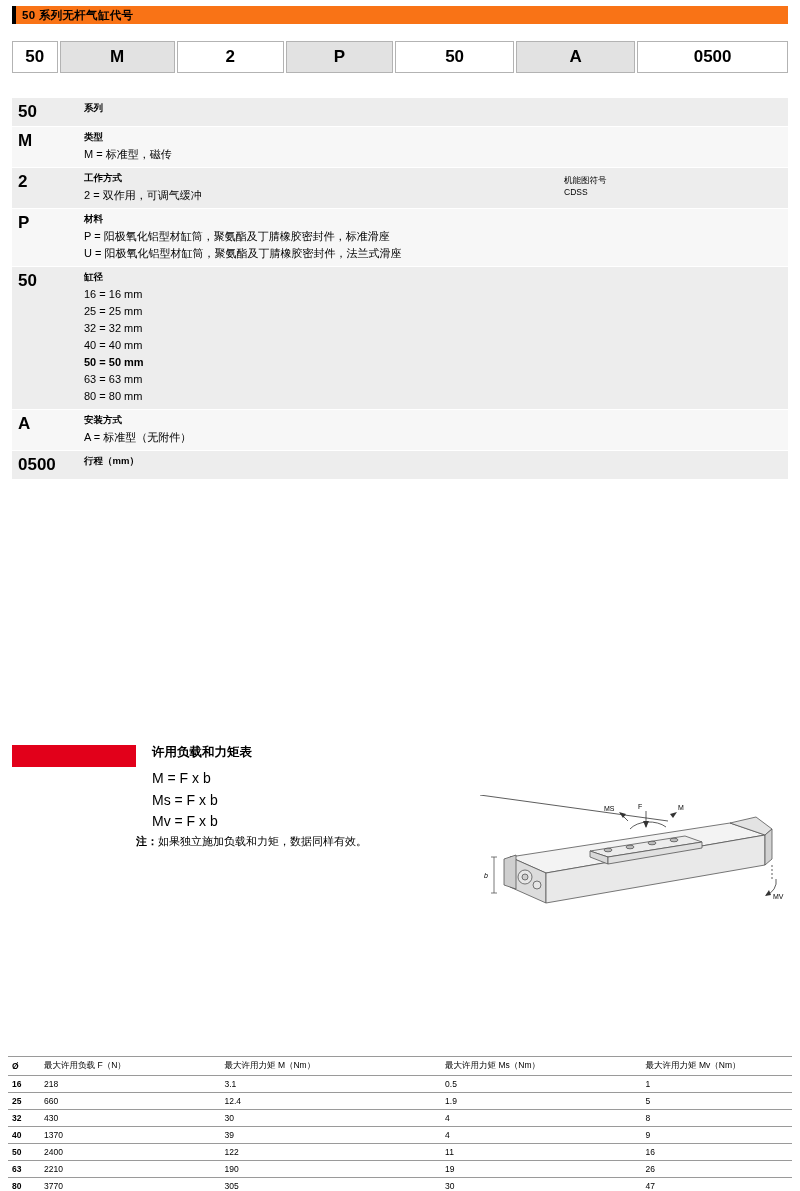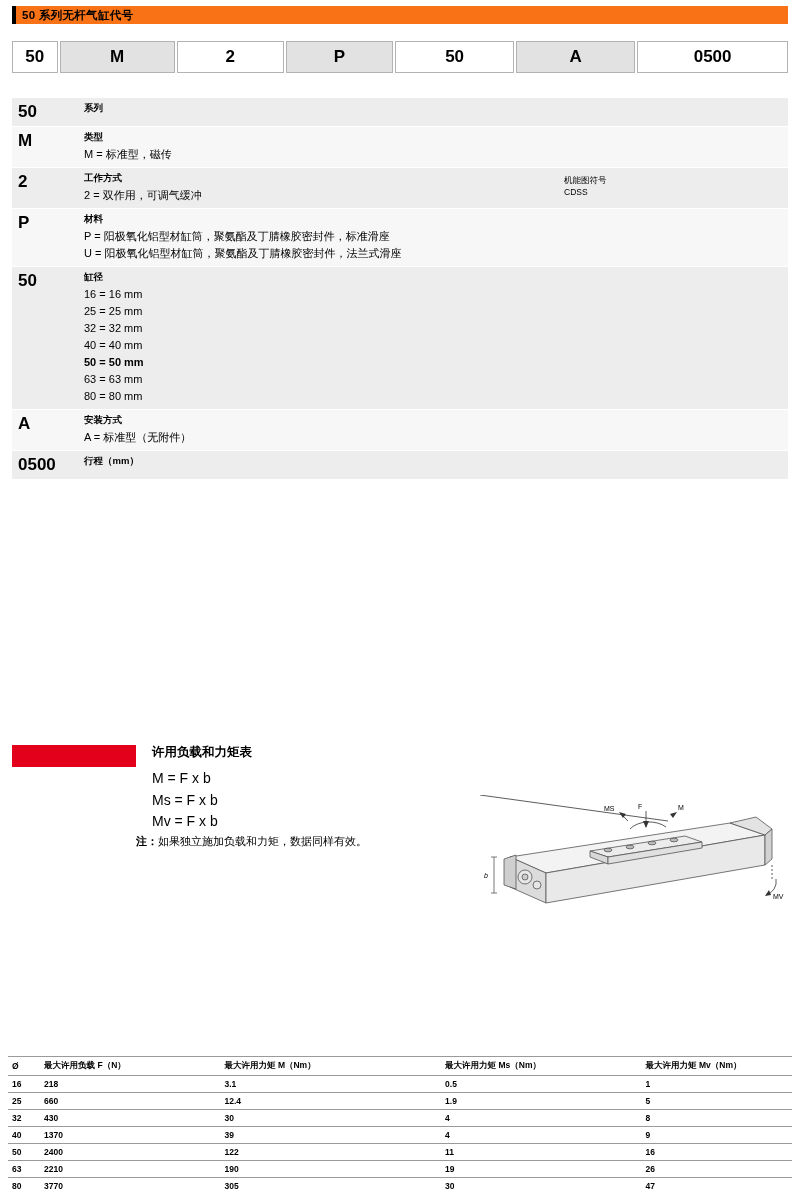--- a/index.html
+++ b/index.html
@@ -155,21 +155,21 @@
     left: 8px;
     top: 1056px;
     width: 784px;
     border-collapse: collapse;
     font-size: 8.5px;
   }
   .data-table th, .data-table td {
     border-top: 1px solid #9a9a9a;
     padding: 3px 4px;
     text-align: left;
-    font-weight: bold;
+    font-weight: normal;
     box-sizing: border-box;
   }
   .data-table tr:last-child td { border-bottom: 1px solid #9a9a9a; }
   .data-table th { font-size: 8.5px; }
   .data-table .col-dia { width: 32px; font-weight: bold; }
   .data-table .col-f { width: 180px; }
   .data-table .col-m { width: 220px; }
   .data-table .col-ms { width: 200px; margin-left: 32px; }
   .data-table .col-mv { width: 150px; }
   .data-table td.col-dia { font-weight: bold; }

